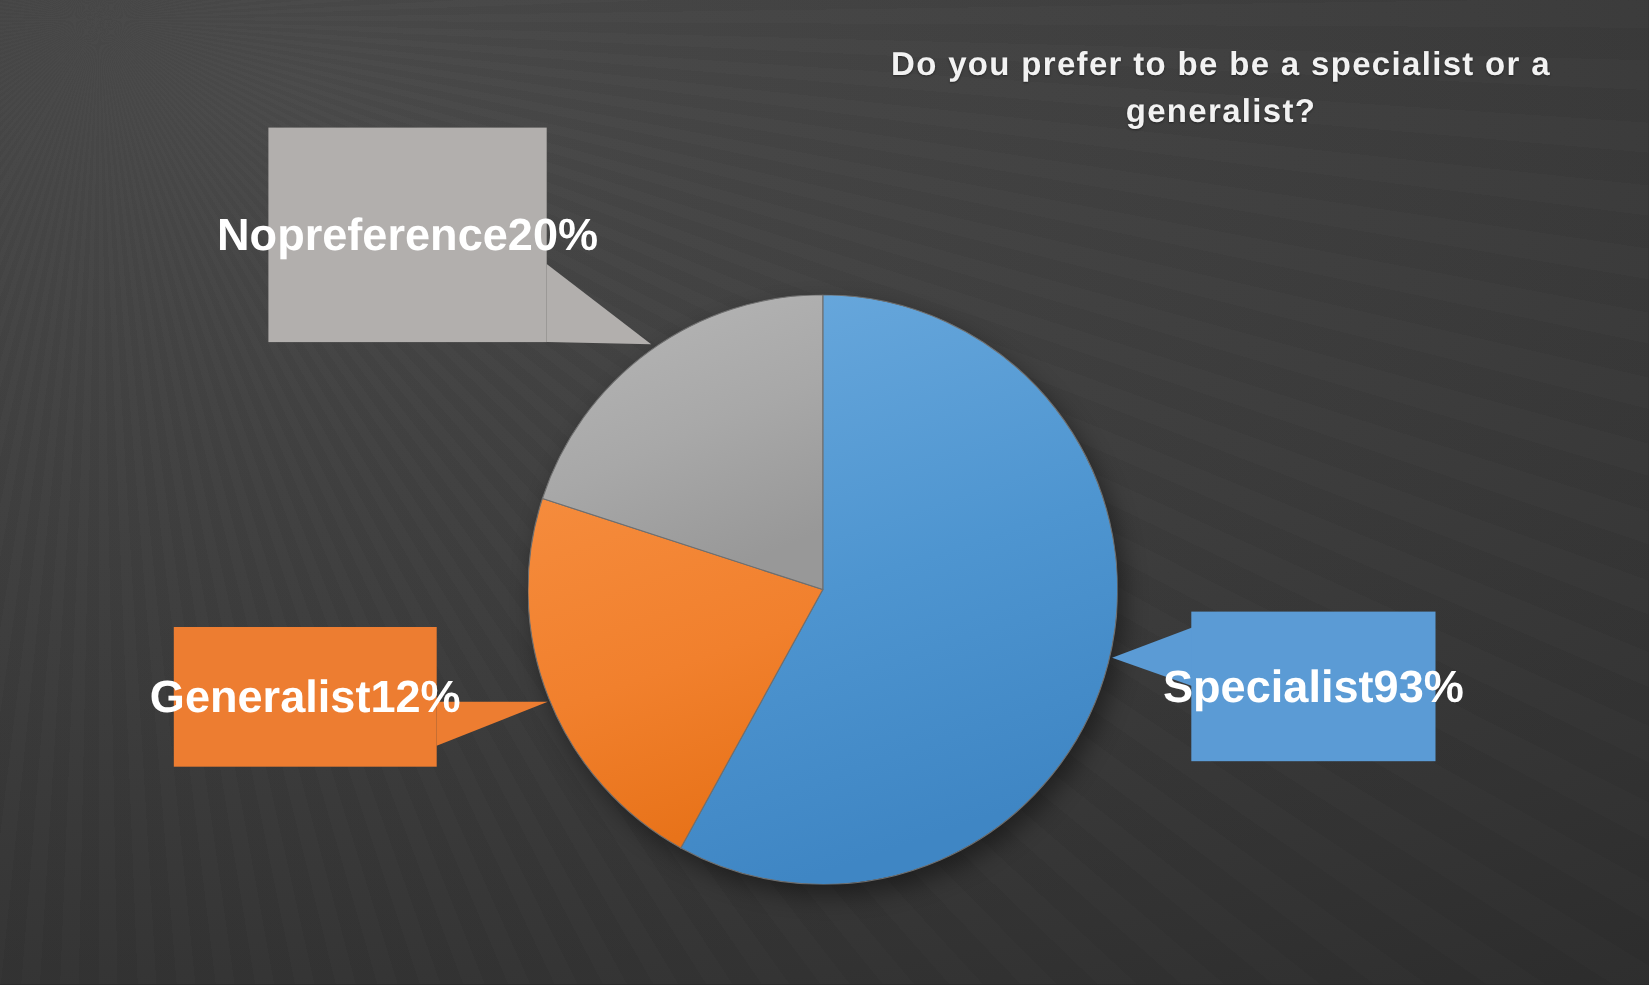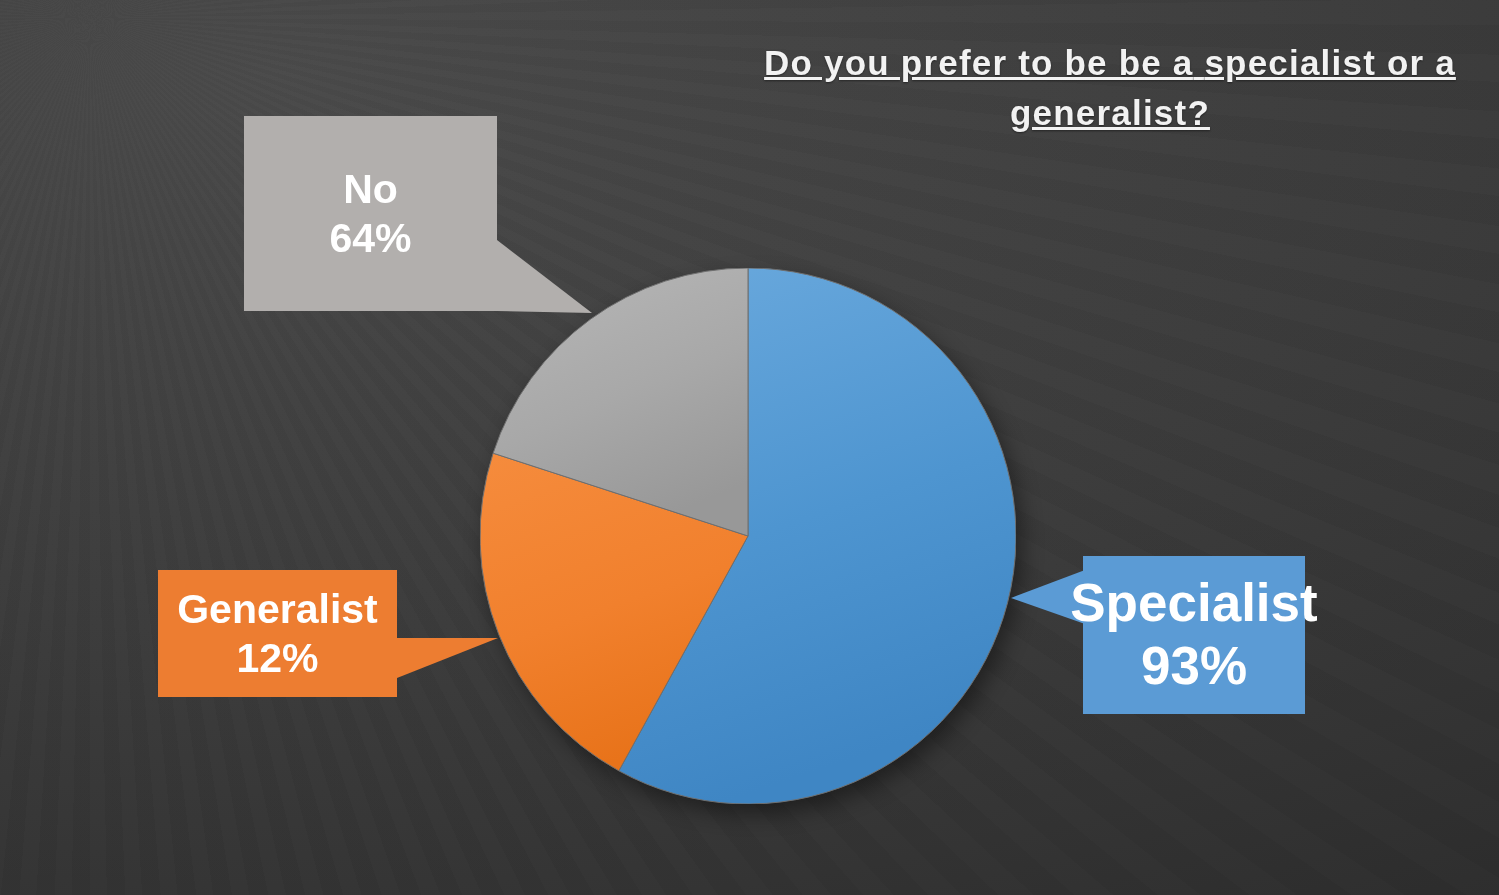--- a/index.html
+++ b/index.html
@@ -29,27 +29,26 @@
   }
 
   
   .chart-title {
     position: absolute;
     left: 740px;
     top: 38px;
     width: 740px;
     text-align: center;
     color: #f2f2f2;
-    font-size: 35px;
+    font-size: 30px;
     font-weight: bold;
     line-height: 1.42;
     letter-spacing: 1.2px;
     z-index: 12;
     text-shadow: 0 1px 2px rgba(0,0,0,0.45);
-    text-decoration: underline;
   }
 
   
   .pie-wrap {
     position: absolute;
     left: 480px;
     top: 268px;
     width: 536px;
     height: 536px;
     z-index: 5;
@@ -69,21 +68,21 @@
     position: absolute;
     left: 0;
     top: 0;
   }
 
   
   .callout {
     position: absolute;
     box-sizing: border-box;
     display: flex;
-    flex-direction: column;
+    flex-direction: row;
     align-items: center;
     justify-content: center;
     color: #ffffff;
     font-weight: bold;
     line-height: 1.18;
     text-align: center;
     z-index: 10;
   }
   .callout .ln { display: block; }
 
@@ -101,23 +100,23 @@
     top: 570px;
     width: 239px;
     height: 127px;
     background: #ed7d31;
     font-size: 41px;
   }
   .callout-specialist {
     left: 1083px;
     top: 556px;
     width: 222px;
-    height: 158px;
+    height: 136px;
     background: #5b9bd5;
-    font-size: 53px;
+    font-size: 41px;
   }
 
   .tail {
     position: absolute;
     z-index: 9;
     overflow: visible;
   }
 </style>
 </head>
 <body>
@@ -165,21 +164,22 @@
   <svg class="tail" style="left:390px; top:620px; width:120px; height:80px;">
     <polygon points="7,18 7,58 108,18" fill="#ed7d31"></polygon>
   </svg>
 
   <svg class="tail" style="left:1005px; top:560px; width:90px; height:90px;">
     <polygon points="6,38 80,10 80,64" fill="#5b9bd5"></polygon>
   </svg>
 
   <div class="callout callout-nopref">
     <span class="ln">No</span>
-    <span class="ln">64%</span>
+    <span class="ln">preference</span>
+    <span class="ln">20%</span>
   </div>
 
   <div class="callout callout-generalist">
     <span class="ln">Generalist</span>
     <span class="ln">12%</span>
   </div>
 
   <div class="callout callout-specialist">
     <span class="ln">Specialist</span>
     <span class="ln">93%</span>

